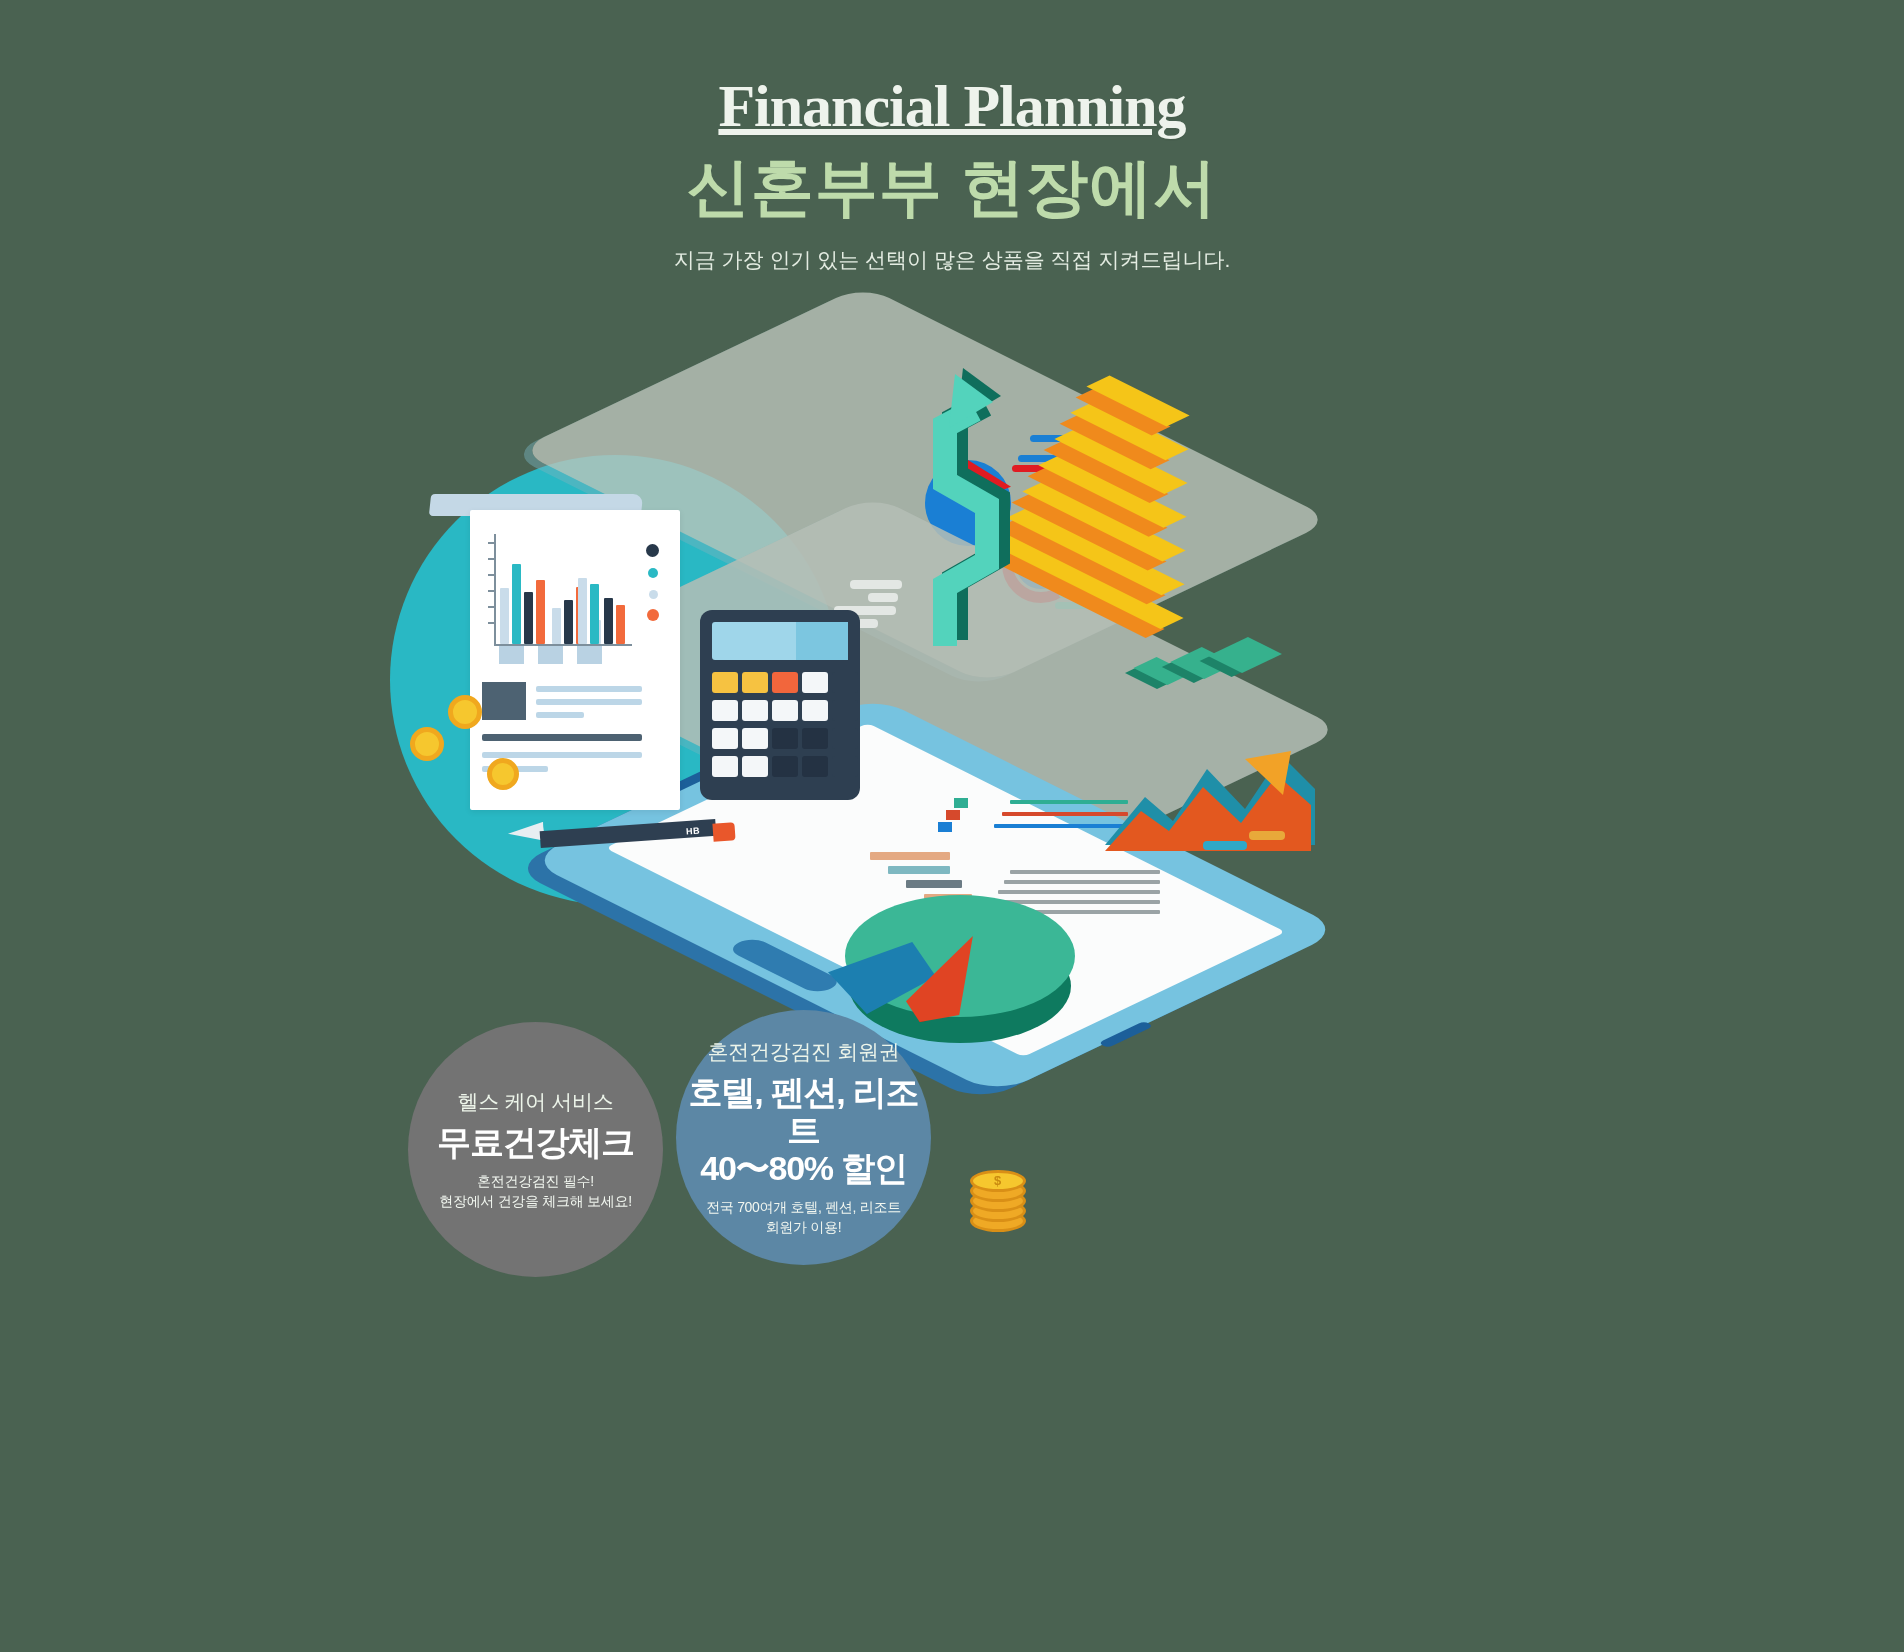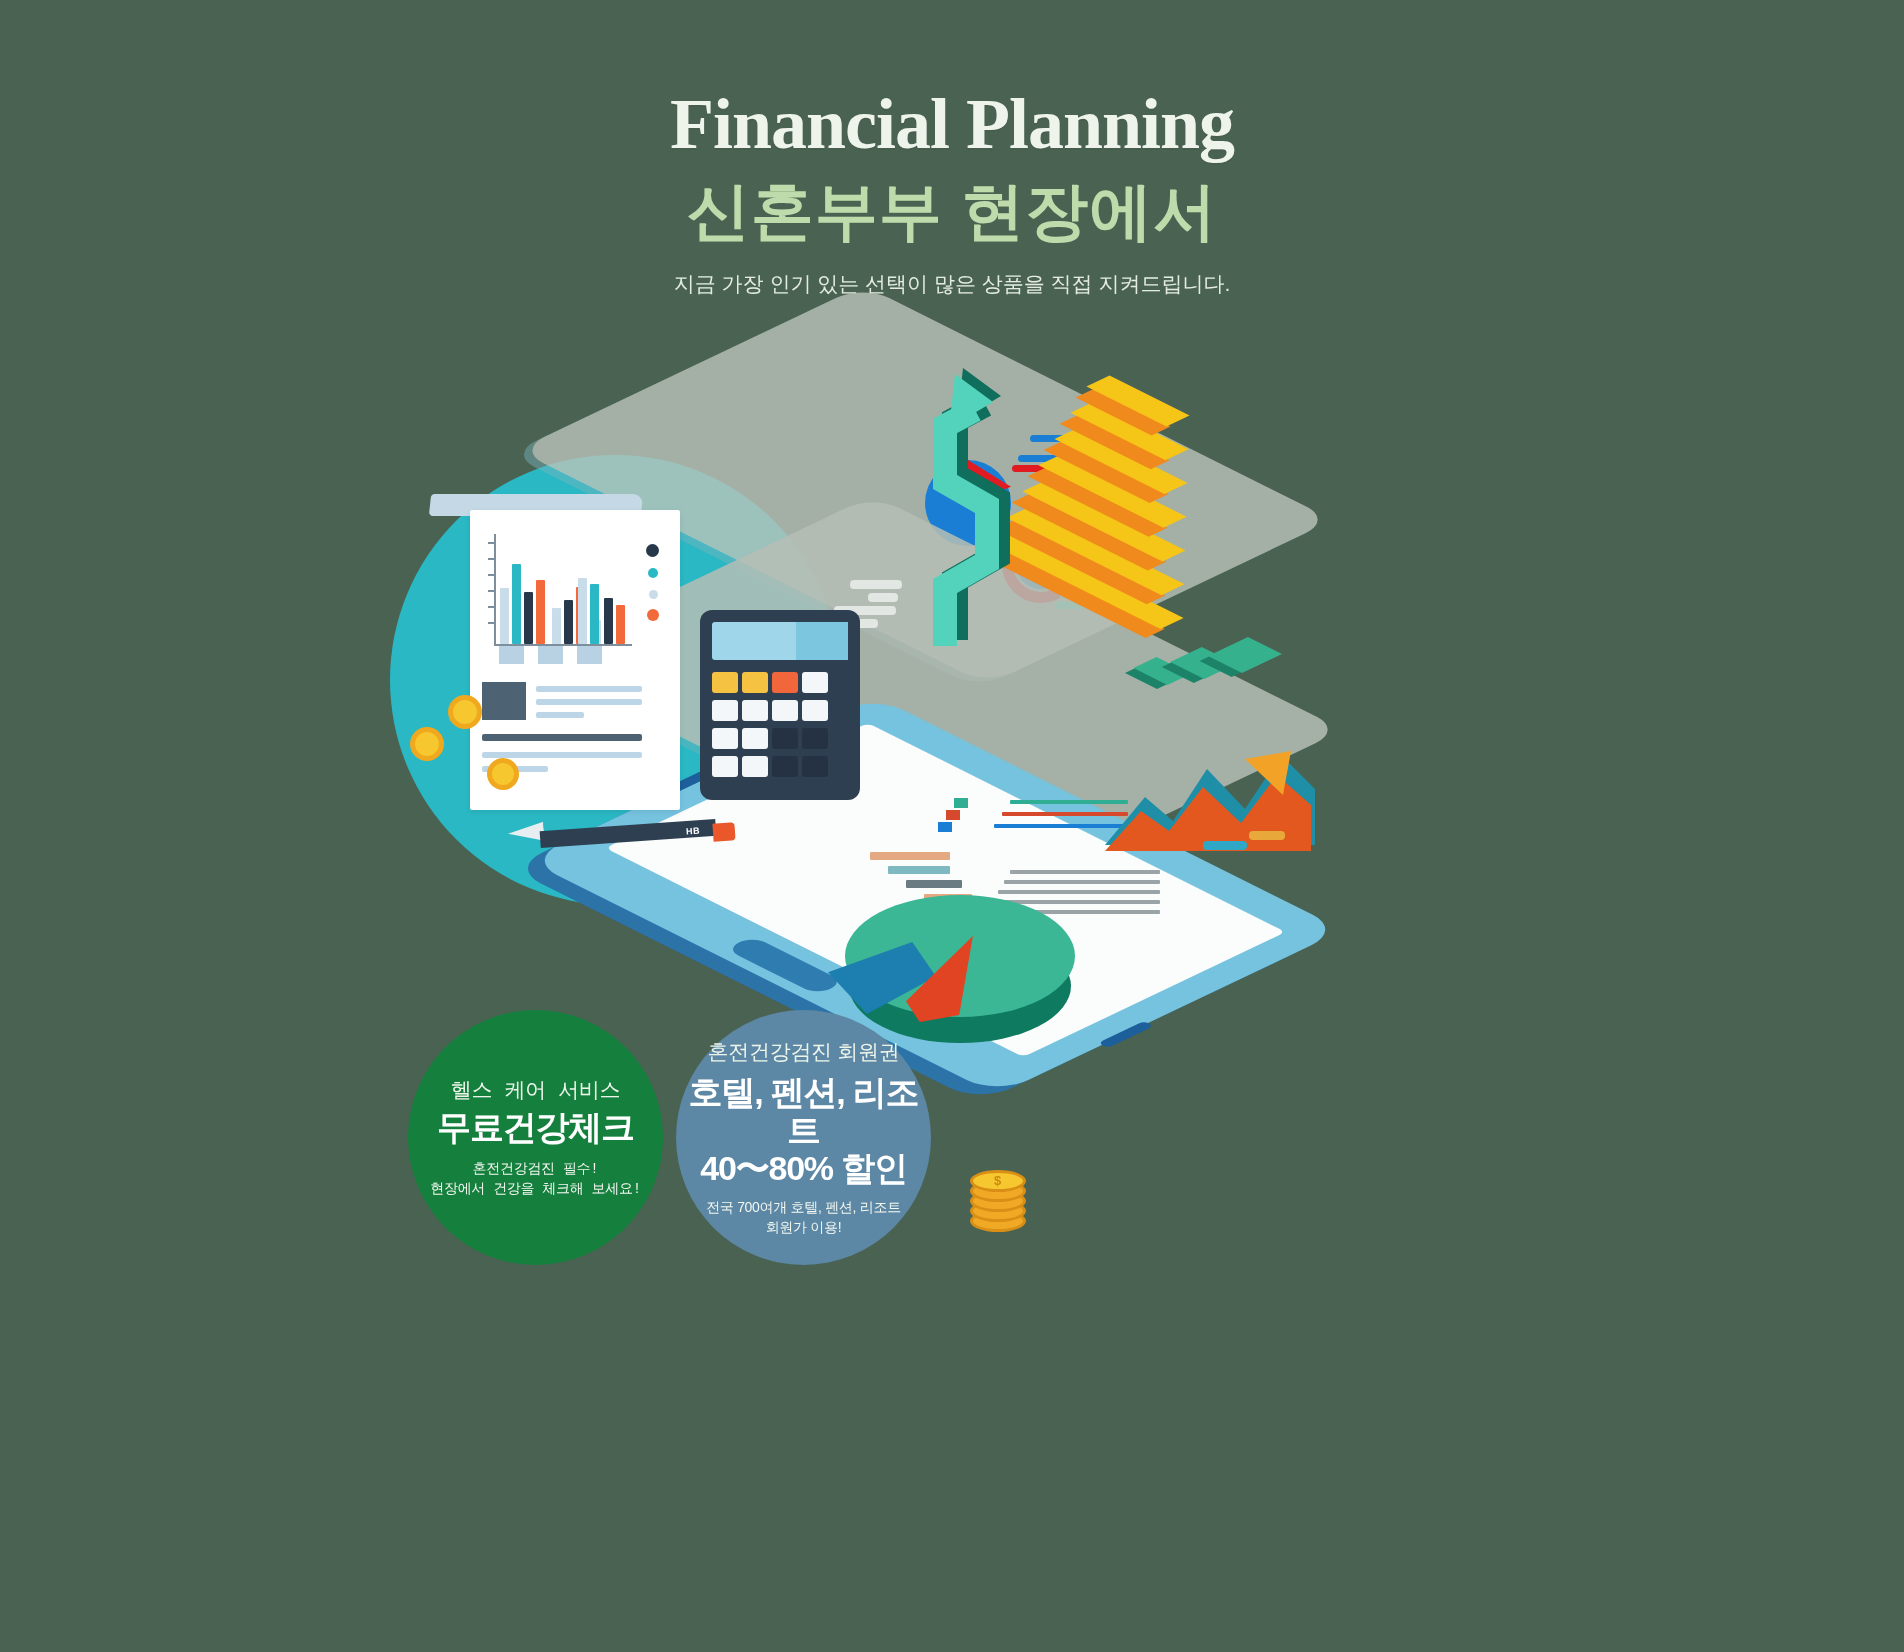--- a/index.html
+++ b/index.html
@@ -26,26 +26,27 @@
   
   .header {
     position: absolute;
     top: 0; left: 0; right: 0;
     text-align: center;
     padding-top: 76px;
   }
   .title-en {
     font-family: "Liberation Serif", serif;
     font-weight: bold;
-    font-size: 72px;
+    font-size: 60px;
     letter-spacing: -1px;
     color: #eef3ec;
     line-height: 1.02;
-    margin: 12px;
+    margin: 0;
     text-shadow: 0 2px 0 rgba(0,0,0,0.04);
+    text-decoration: underline;
   }
   .title-ko {
     font-family: "Liberation Sans", sans-serif;
     font-weight: bold;
     font-size: 63px;
     letter-spacing: 1px;
     color: #bedbab;
     line-height: 1.15;
     margin: 14px 0 0 0;
   }
@@ -382,21 +383,21 @@
     white-space: pre-line;
   }
   .fc-desc {
     font-size: 14px;
     line-height: 1.42;
     color: #f2f7f0;
     white-space: pre-line;
     letter-spacing: -0.3px;
   }
 
-  .c1 { left: 408px;  top: 10px; background: #15803d; font-family: Liberation Mono, monospace; }
+  .c1 { left: 408px;  top: 22px; background: #737373; }
   .c2 { left: 676px;  top: 10px; background: #5c87a5; }
   .c3 { left: 944px;  top: 10px; background: #7fae5b; }
 </style>
 </head>
 <body>
 
 <div id="page">
 
   <div class="header">
     <h1 class="title-en">Financial Planning</h1>

